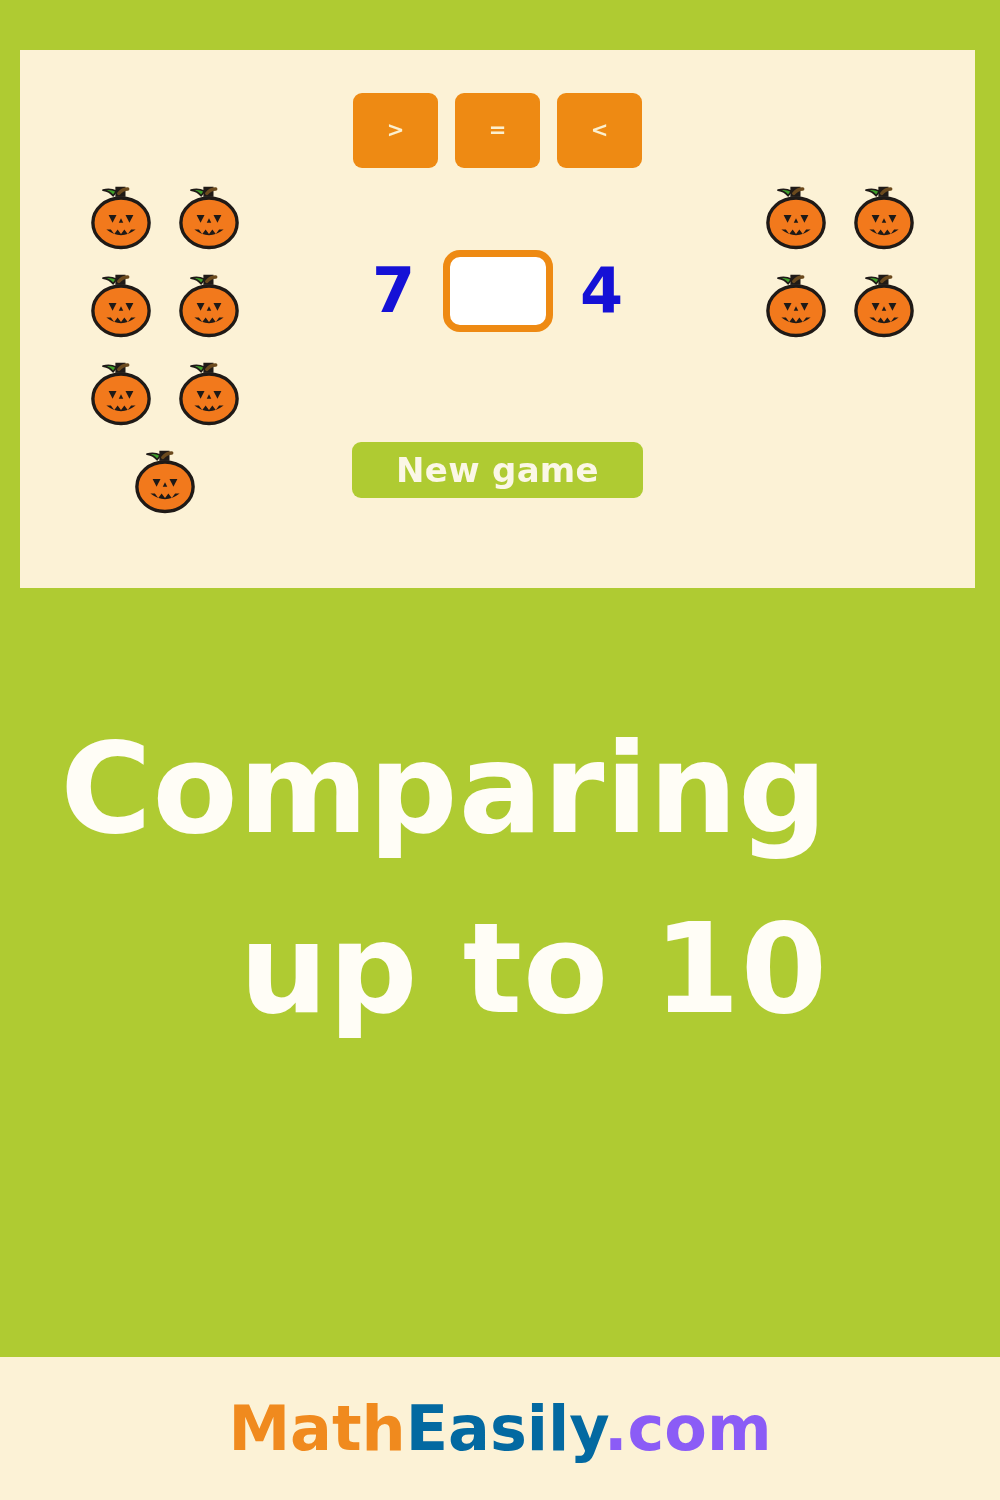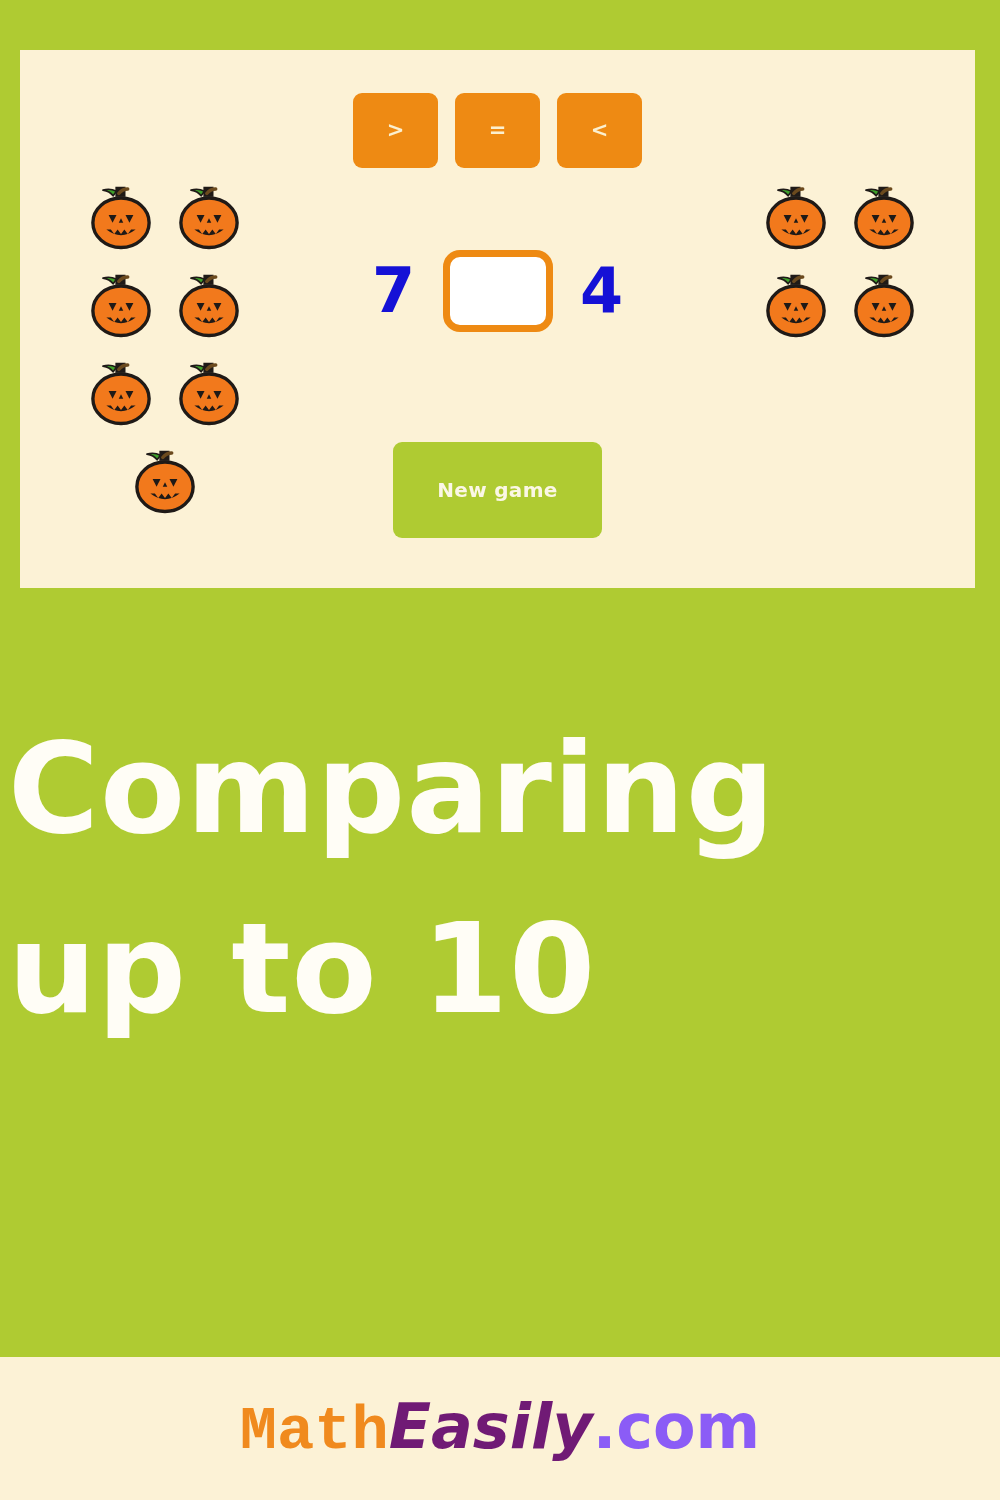--- a/index.html
+++ b/index.html
@@ -126,34 +126,34 @@
     display: flex;
     justify-content: center;
   }
 
   .newgame-button {
     background: #AFCB32;
     border: none;
     border-radius: 9px;
     color: #FBF7E6;
     font-family: "DejaVu Sans", sans-serif;
-    font-size: 20px;
-    font-weight: bold;
-    padding: 36px 44px;
+    font-size: 34px;
+    font-weight: bold;
+    padding: 8px 44px;
     cursor: pointer;
     letter-spacing: 0.3px;
   }
 
   
   .headline {
     position: absolute;
-    left: 8px;
+    left: 0;
     top: 700px;
     width: 828px;
-    text-align: left;
+    text-align: right;
     color: #FFFDF6;
     font-family: "DejaVu Sans", sans-serif;
     font-size: 124px;
     font-weight: bold;
     line-height: 1.45;
     letter-spacing: 1px;
   }
 
   .headline-line { display: block; }
 
@@ -171,22 +171,22 @@
   }
 
   .logo {
     font-family: "DejaVu Sans", sans-serif;
     font-size: 62px;
     font-weight: bold;
     letter-spacing: 0px;
     white-space: nowrap;
   }
 
-  .logo-math    { color: #F08A1E; font-family: Liberation Mono, monospace; }
-  .logo-easily  { color: #701a75; font-style: italic; }
+  .logo-math    { color: #F08A1E; }
+  .logo-easily  { color: #0369a1; }
   .logo-com     { color: #8b5cf6; }
 </style>
 </head>
 <body>
 
 <div class="game-card">
 
   <div class="operator-row">
     <button class="op-button">&gt;</button>
     <button class="op-button">=</button>

